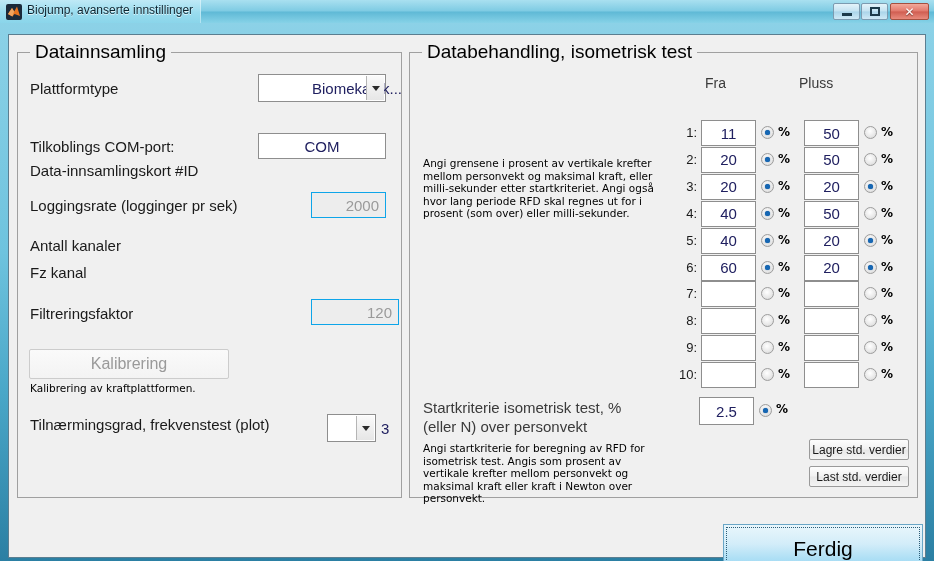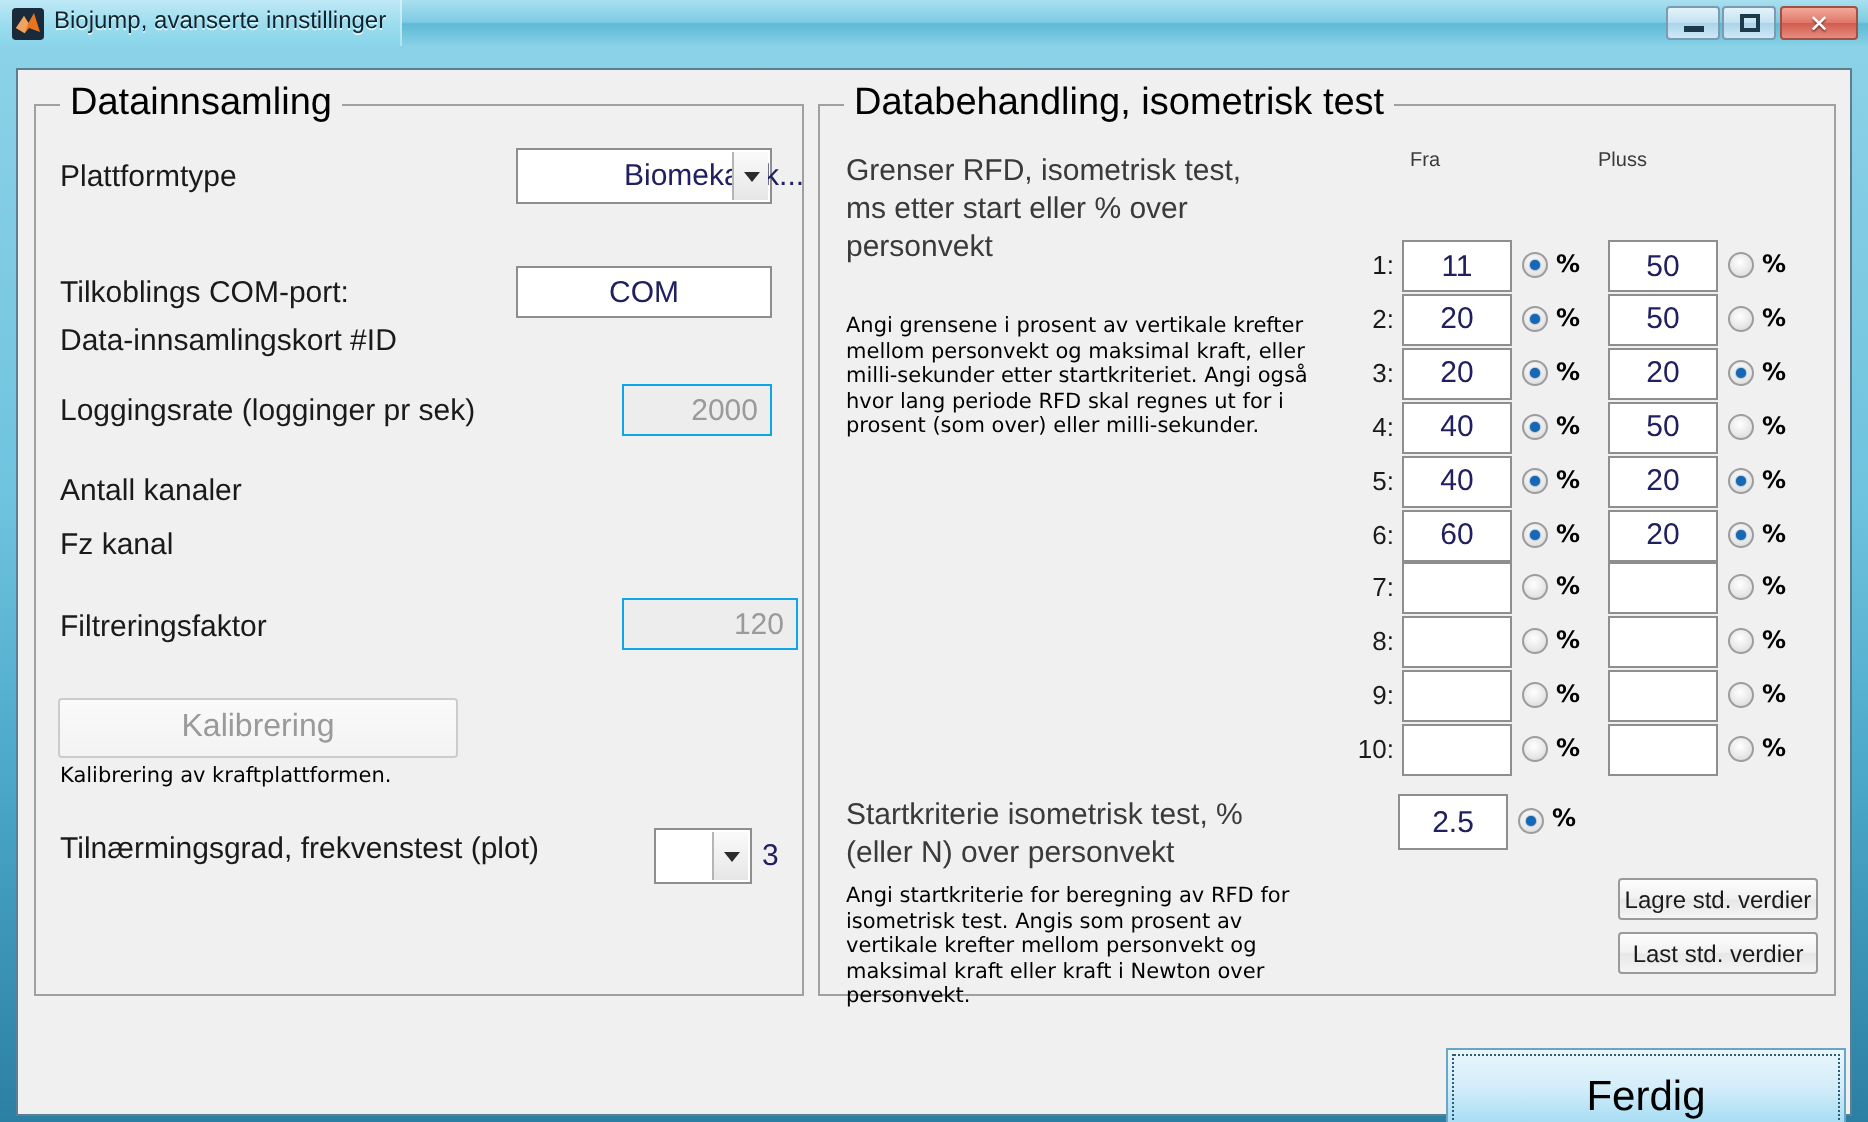--- a/index.html
+++ b/index.html
@@ -248,21 +248,21 @@
   }
   .rownum {
     position: absolute;
     font-size: 13px;
     color: #1a1a1a;
     text-align: right;
     white-space: nowrap;
   }
   .colhdr {
     position: absolute;
-    font-size: 10px;
+    font-size: 14px;
     color: #3a3a3a;
     white-space: nowrap;
   }
 </style>
 </head>
 <body>
 
 <div id="window">
 
   <div id="titlebar">
@@ -329,23 +329,20 @@
       <div class="combo-text">3</div>
       <div class="combo-btn">
           <div class="caret"></div>
         </div>
     </div>
 
     <div class="groupbox" id="grp-right">
       <div class="group-title">Databehandling, isometrisk test</div>
     </div>
 
-    <div class="lbl-wrap" style="left:414px; top:41px; width:250px; white-space:pre-line;">Grenser RFD, isometrisk test,
-ms etter start eller % over
-personvekt</div>
     <div class="help" style="left:414px; top:122px; width:238px;">Angi grensene i prosent av vertikale krefter mellom personvekt og maksimal kraft, eller milli-sekunder etter startkriteriet. Angi også hvor lang periode RFD skal regnes ut for i prosent (som over) eller milli-sekunder.</div>
 
     <div class="colhdr" style="left:696px; top:40px;">Fra</div>
     <div class="colhdr" style="left:790px; top:40px;">Pluss</div>
 
     <div id="rfd-rows">
         <div class="rownum" style="left: 666px; top: 90px; width: 22px;">1:</div>
         <div class="edit" style="left: 692px; top: 85px; width: 55px; height: 26px;">11</div>
         <div class="radio on" style="left: 752px; top: 91px;"></div>
         <div class="pct" style="left: 769px; top: 90px;">%</div>

